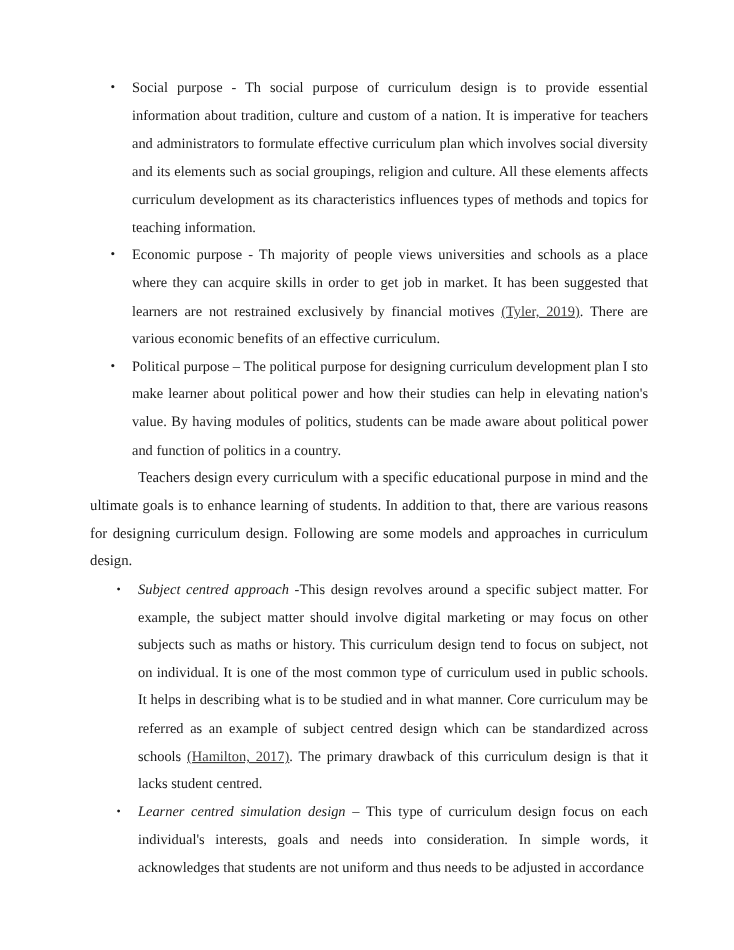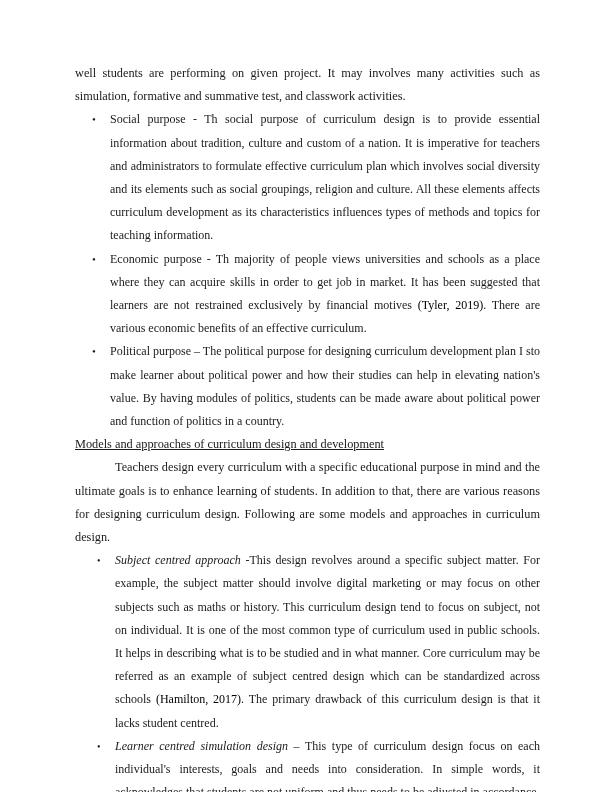--- a/index.html
+++ b/index.html
@@ -78,49 +78,48 @@
     left: 22px;
     font-size: 10px;
   }
 
   
   .lead-bi {
     font-weight: normal;
     font-style: italic;
   }
   .cite {
-    color: #000000;
+    color: #404040;
+    text-decoration: underline;
   }
   .heading-u {
     display: block;
     font-size: 12.3px;
     line-height: 23.2px;
     text-decoration: underline;
     text-align: left;
     margin: 0;
     color: #1a1a1a;
   }
 </style>
 </head>
 <body>
 
 <div class="page">
   <div class="content">
 
-    <p class="para flush">well students are performing on given project. It may involves many activities such as simulation, formative and summative test, and classwork activities.</p>
 
     <p class="bullet">Social purpose -  Th social purpose of curriculum design is to provide essential information about tradition, culture and custom of a nation. It is imperative for teachers and administrators to formulate effective curriculum plan which involves social diversity and its elements such as social groupings, religion and culture. All these elements affects curriculum development as its characteristics influences types of methods and topics for teaching information.</p>
 
     <p class="bullet">
       <span>Economic purpose -  Th majority of people views universities and schools as a place where they can acquire skills in order to get job in market. It has been suggested that learners are not restrained exclusively by financial motives </span><span class="cite">(Tyler, 2019)</span><span>. There are various economic benefits of an effective curriculum.</span>
     </p>
 
     <p class="bullet">Political purpose – The political purpose for designing curriculum development plan I sto make learner about political power and how their studies can help in elevating nation's value. By having modules of politics, students can be made aware about political power and function of politics in a country.</p>
 
-    <div class="heading-u">Models and approaches of curriculum design and development</div>
 
     <p class="para indent">Teachers design every curriculum with a specific educational purpose in mind and the ultimate goals is to enhance learning of students. In addition to that, there are various reasons for designing curriculum design. Following are some models and approaches in curriculum design.</p>
 
     <p class="bullet deep">
       <span class="lead-bi">Subject centred approach</span><span> -This design revolves around a specific subject matter. For example, the subject matter should involve digital marketing or may focus on other subjects such as maths or history. This curriculum design tend to focus on subject, not on individual. It is one of the most common type of curriculum used in public schools. It helps in describing what is to be studied and in what manner. Core curriculum may be referred as an example of subject centred design which can be standardized across schools </span><span class="cite">(Hamilton, 2017)</span><span>. The primary drawback of this curriculum design is that it lacks student centred.</span>
     </p>
 
     <p class="bullet deep">
       <span class="lead-bi">Learner centred simulation design</span><span> – This type of curriculum design focus on each individual's interests, goals and needs into consideration. In simple words, it acknowledges that students are not uniform and thus needs to be adjusted in accordance</span>
     </p>

